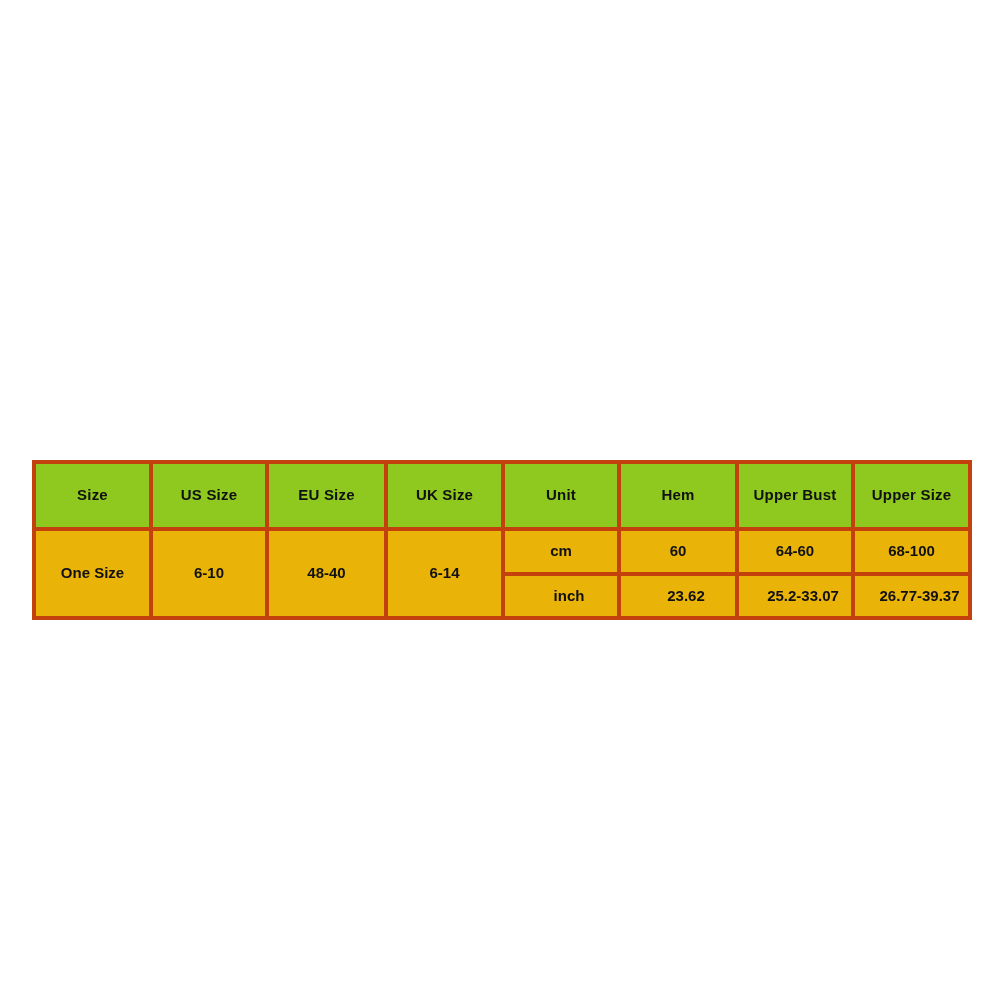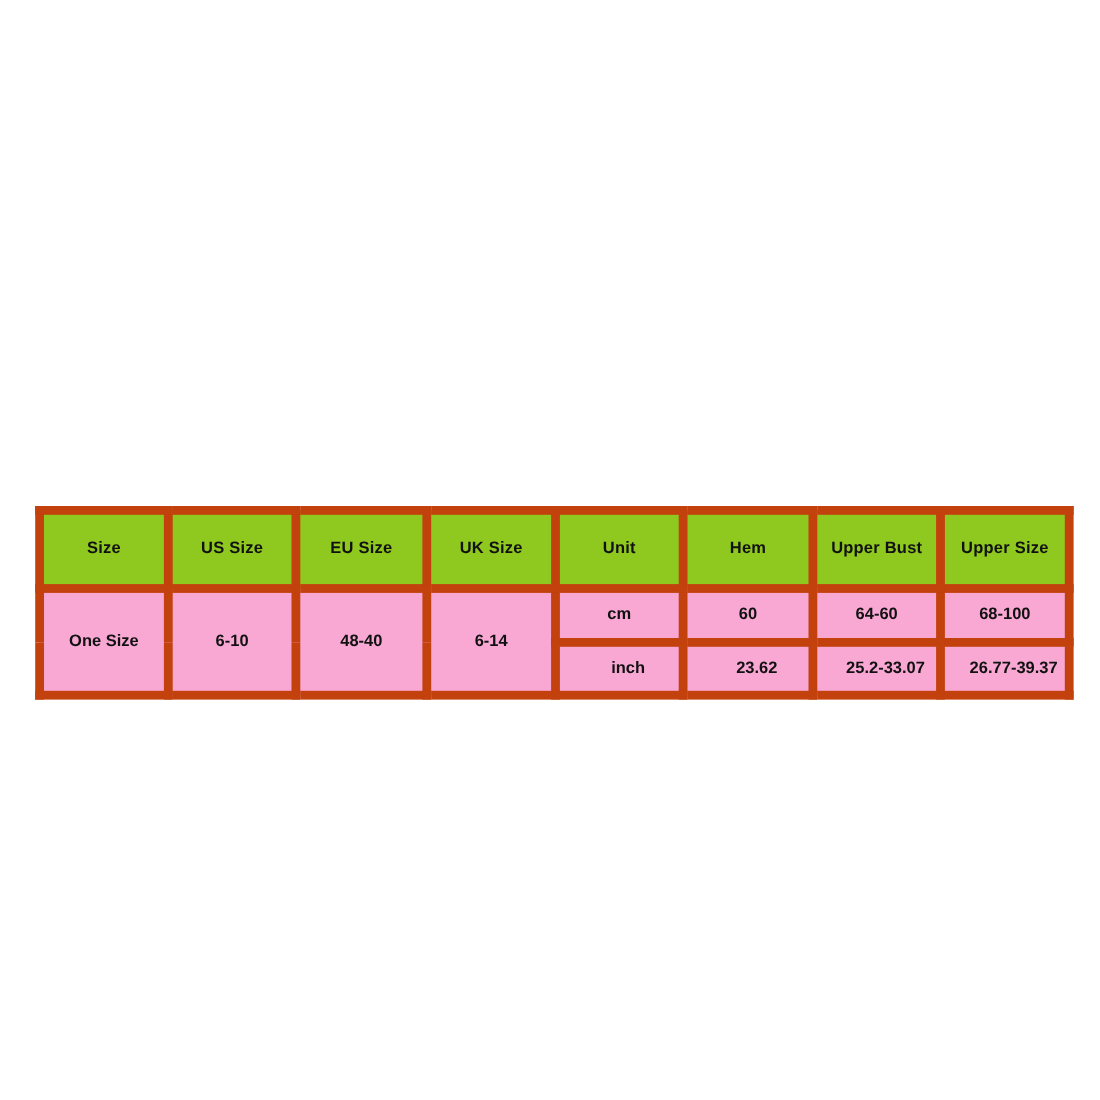--- a/index.html
+++ b/index.html
@@ -35,40 +35,40 @@
   table.size-chart {
     width: 936px;
     height: 144px;
     border-collapse: collapse;
     table-layout: fixed;
     background: #ffffff;
   }
 
   table.size-chart th,
   table.size-chart td {
-    border: 8px solid #c2410c;
+    border: 4px solid #c2410c;
     text-align: center;
     vertical-align: middle;
     color: #111111;
     font-weight: bold;
     padding: 0;
     line-height: 1.1;
   }
 
   
   table.size-chart thead th {
     background: #8FC81E;
     height: 63px;      
     font-size: 15px;
     letter-spacing: 0.2px;
   }
 
   
   table.size-chart tbody td {
-    background: #f9a8d4;
+    background: #eab308;
     font-size: 15px;
   }
 
   
   td.span-cell {
     height: 81px;      
   }
 
   
   tr.row-cm td.unit-cell,

